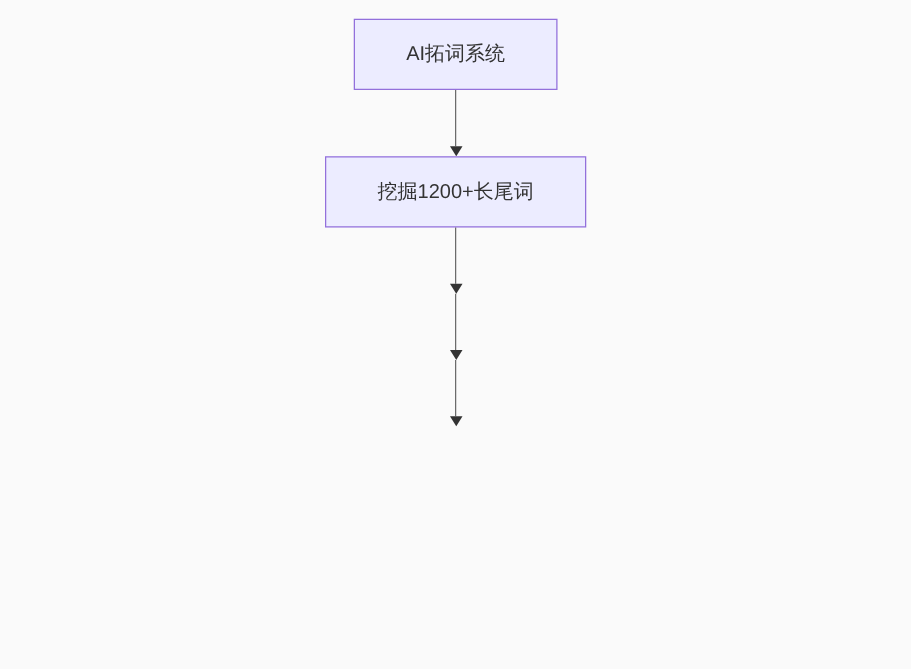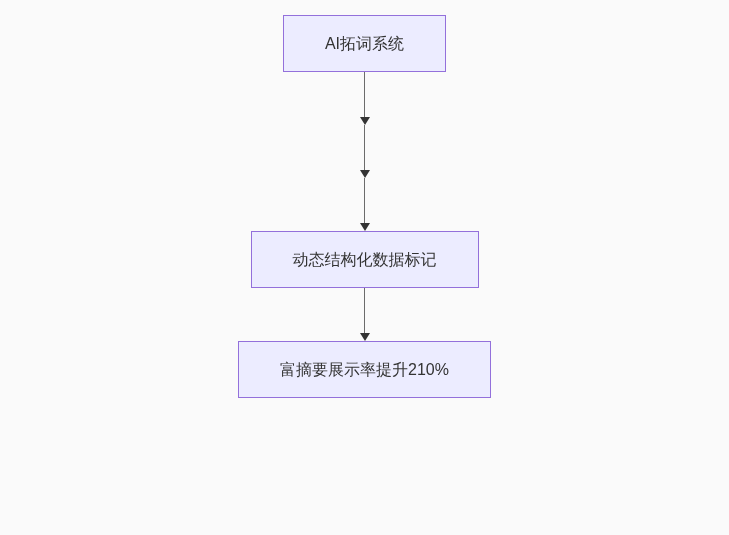--- a/index.html
+++ b/index.html
@@ -60,38 +60,35 @@
 
   <div class="node">
     <span>AI拓词系统</span>
   </div>
 
   <div class="connector">
     <div class="line"></div>
     <div class="arrowhead"></div>
   </div>
 
+  <div class="node">
+    <span>挖掘1200+长尾词</span>
+  </div>
 
   <div class="connector">
     <div class="line"></div>
     <div class="arrowhead"></div>
   </div>
 
 
   <div class="connector">
     <div class="line"></div>
     <div class="arrowhead"></div>
   </div>
 
-  <div class="node">
-    <span>动态结构化数据标记</span>
-  </div>
 
   <div class="connector">
     <div class="line"></div>
     <div class="arrowhead"></div>
   </div>
 
-  <div class="node">
-    <span>富摘要展示率提升210%</span>
-  </div>
 
 </div>
 
 </body></html>

